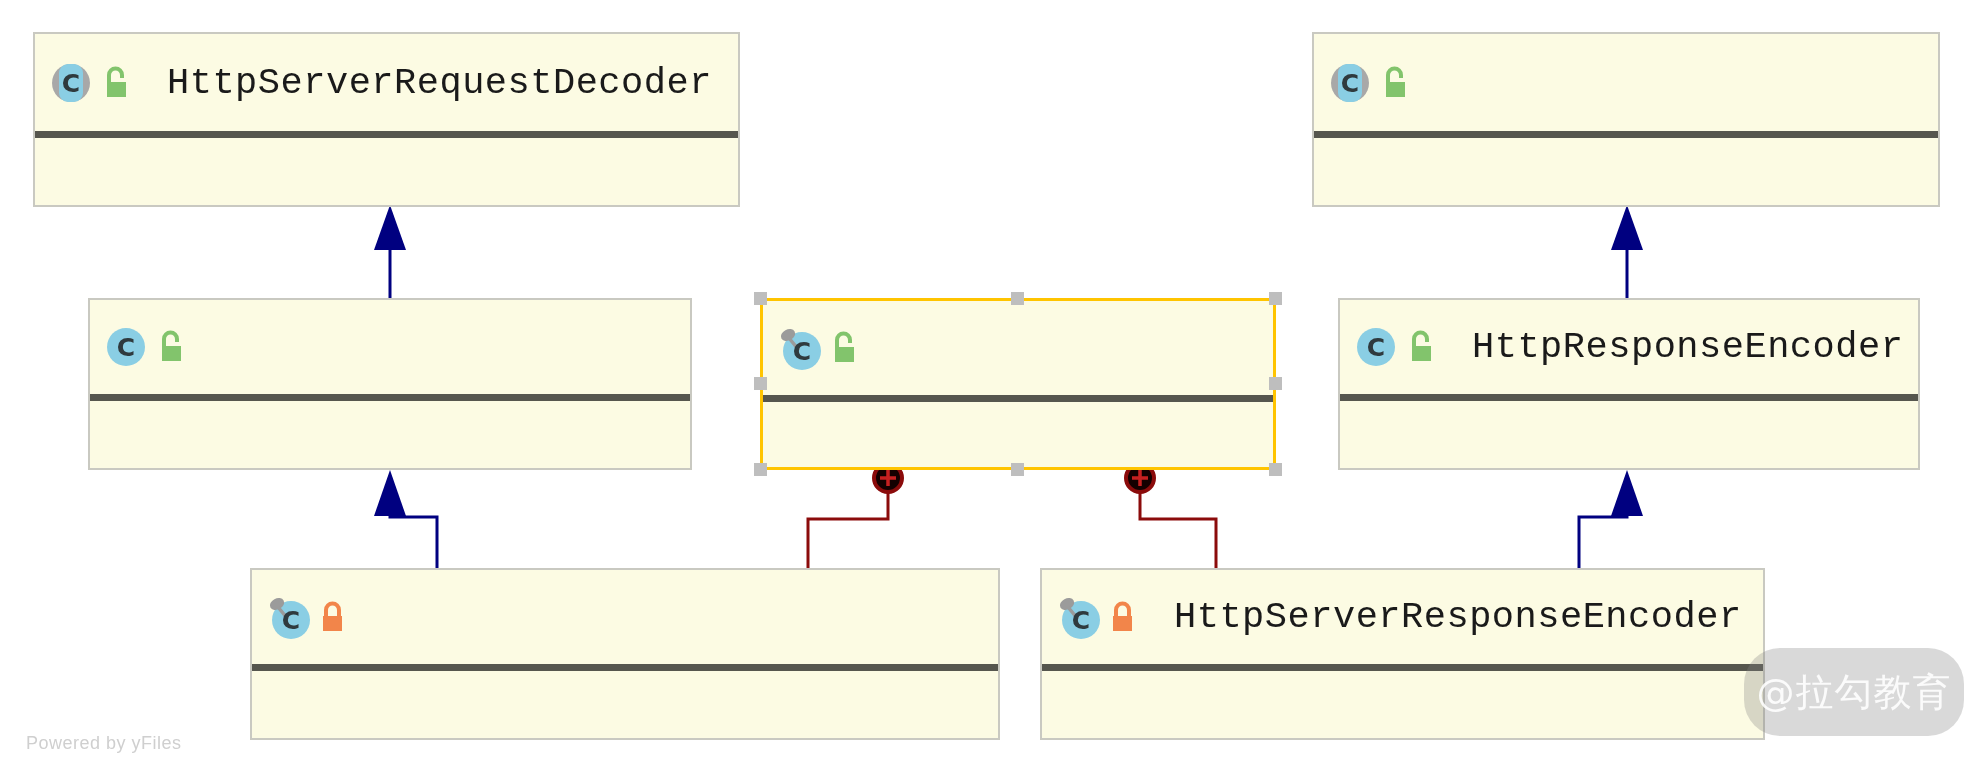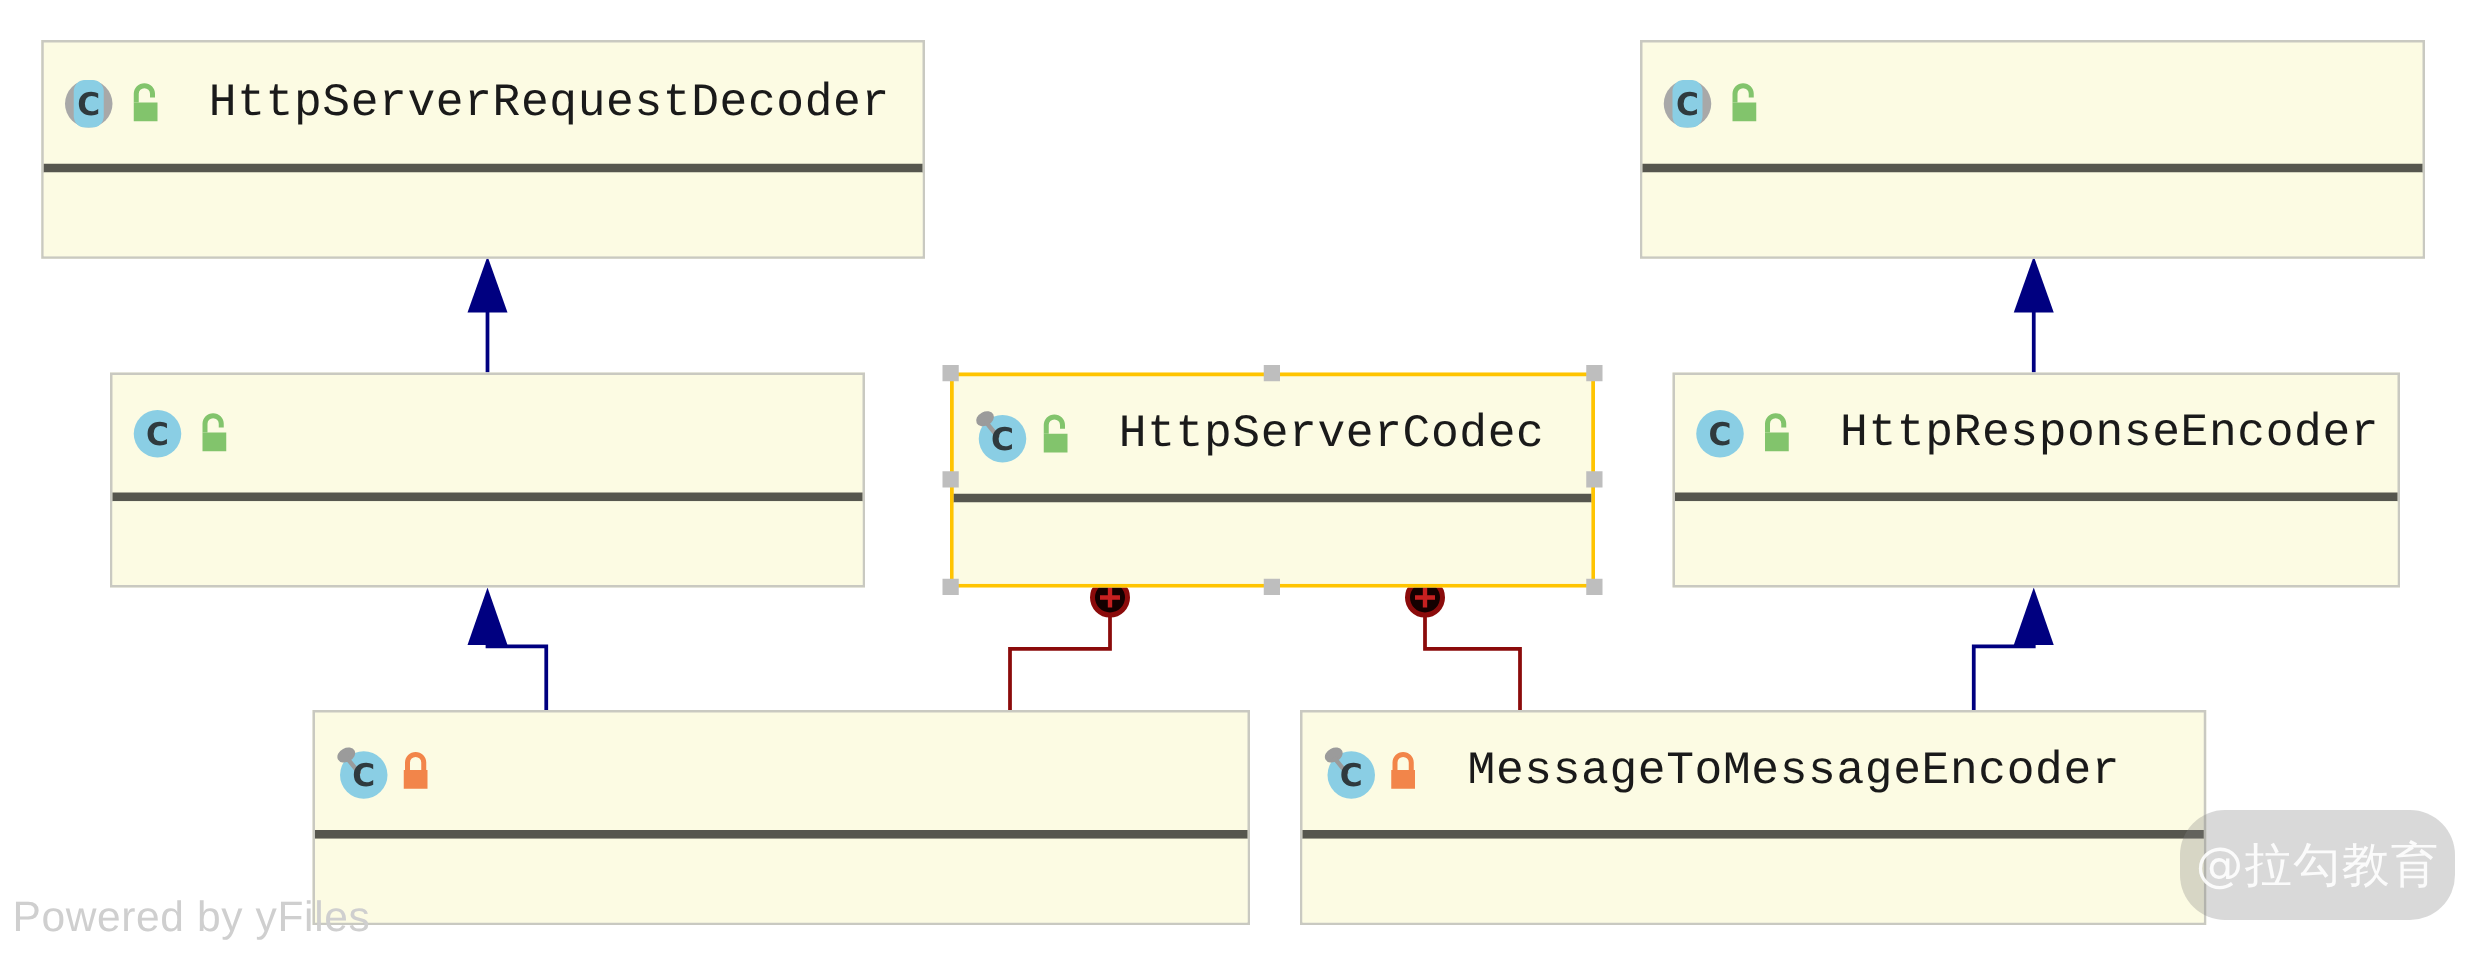--- a/index.html
+++ b/index.html
@@ -84,24 +84,24 @@
     position: absolute;
     width: 13px;
     height: 13px;
     background: #BEBEBE;
     box-sizing: border-box;
   }
 
   
   #yfiles-credit {
     position: absolute;
-    left: 10px;
+    left: 26px;
     bottom: 18px;
     font-family: "Liberation Sans", "DejaVu Sans", sans-serif;
-    font-size: 34px;
+    font-size: 18px;
     color: #CFCFCF;
     letter-spacing: 0.5px;
     white-space: nowrap;
   }
   #watermark {
     position: absolute;
     right: 14px;
     bottom: 36px;
     width: 220px;
     height: 88px;
@@ -249,21 +249,20 @@
           <text x="25" y="34" text-anchor="middle" font-family="DejaVu Sans, sans-serif" font-size="25" font-weight="bold" fill="#2F3A3E">C</text>
         </svg>
       </span>
       <span class="icon-lock">
         <svg viewBox="0 0 30 34" width="30" height="34">
           <path d="M 10 16 L 10 9 A 6.5 6.5 0 0 1 23 9 L 23 12" fill="none" stroke="#82C46C" stroke-width="4"></path>
           <rect x="8" y="16" width="19" height="15" fill="#82C46C"></rect>
         </svg>
       </span>
       <span class="title-gap"></span>
-      <span class="uml-title">HttpServerCodec</span>
     </div>
     <div class="uml-divider"></div>
     <div class="uml-body"></div>
   </div>
 
   <div class="uml-node" style="left:1338px; top:298px; width:582px; height:172px;">
     <div class="uml-header" style="height:94px;">
       <span class="icon-class">
         <svg viewBox="0 0 44 44" width="44" height="44">
           <circle cx="22" cy="22" r="19" fill="#8ACEE4"></circle>
@@ -315,21 +314,21 @@
           <text x="25" y="34" text-anchor="middle" font-family="DejaVu Sans, sans-serif" font-size="25" font-weight="bold" fill="#2F3A3E">C</text>
         </svg>
       </span>
       <span class="icon-lock">
         <svg viewBox="0 0 30 34" width="30" height="34">
           <path d="M 10 16 L 10 10 A 6.5 6.5 0 0 1 23 10 L 23 16" fill="none" stroke="#F2854A" stroke-width="4"></path>
           <rect x="7" y="16" width="19" height="15" fill="#F2854A"></rect>
         </svg>
       </span>
       <span class="title-gap"></span>
-      <span class="uml-title">MessageToMessageEncoder</span>
+      <span class="uml-title">HttpServerResponseEncoder</span>
     </div>
     <div class="uml-divider"></div>
     <div class="uml-body"></div>
   </div>
 
   <div class="sel-handle" style="left:754px;  top:292px;"></div>
   <div class="sel-handle" style="left:1011px; top:292px;"></div>
   <div class="sel-handle" style="left:1269px; top:292px;"></div>
   <div class="sel-handle" style="left:754px;  top:377px;"></div>
   <div class="sel-handle" style="left:1269px; top:377px;"></div>

